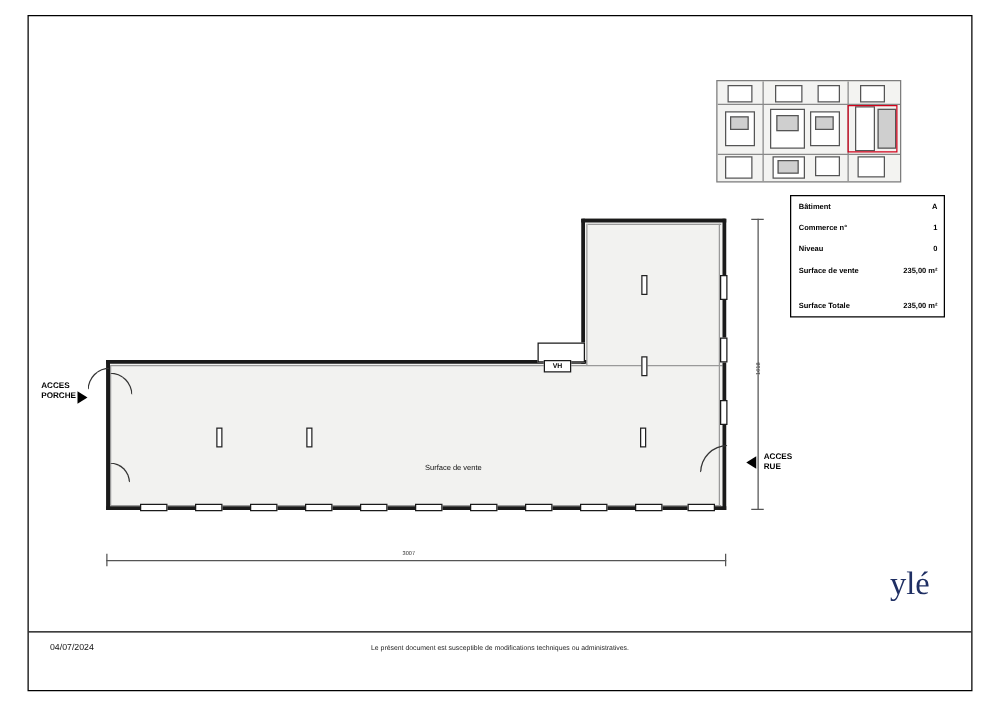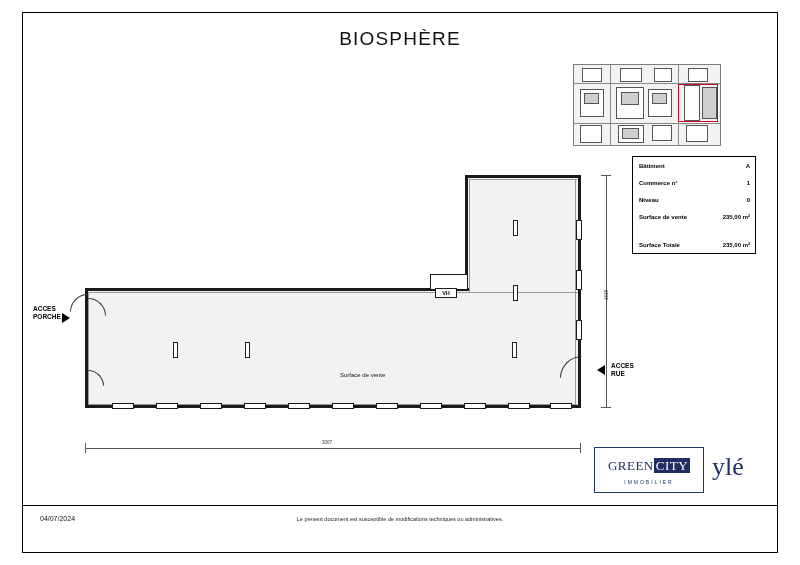--- a/index.html
+++ b/index.html
@@ -253,21 +253,20 @@
     color: #222;
   }
 </style>
 </head>
 <body>
 
 <div id="sheet">
 
   <div id="frame"></div>
 
-  <div id="title">BIOSPHÈRE</div>
 
   <div id="keymap">
     <div class="ln" style="left:0;top:18px;width:146px;height:1px;"></div>
     <div class="ln" style="left:0;top:58px;width:146px;height:1px;"></div>
     <div class="ln" style="left:36px;top:0;width:1px;height:80px;"></div>
     <div class="ln" style="left:104px;top:0;width:1px;height:80px;"></div>
 
     <div class="blk" style="left:6px;top:24px;width:22px;height:26px;"></div>
     <div class="dk" style="left:10px;top:28px;width:13px;height:9px;"></div>
     <div class="blk" style="left:42px;top:22px;width:26px;height:30px;"></div>
@@ -387,25 +386,19 @@
     <span>PORCHE</span>
   </div>
   <div class="tri tri-right" style="left:62px;top:313px;"></div>
 
   <div class="tri tri-left" style="left:597px;top:365px;"></div>
   <div class="access" style="left:611px;top:362px;">
     <span>ACCES</span><br>
     <span>RUE</span>
   </div>
 
-  <div id="logo-green">
-    <div class="g1">
-      <span>GREEN</span><span class="city">CITY</span>
-    </div>
-    <div class="g2">IMMOBILIER</div>
-  </div>
   <div id="logo-yle">ylé</div>
 
   <div id="footer-line"></div>
   <div id="footer-date">04/07/2024</div>
   <div id="footer-note">Le présent document est susceptible de modifications techniques ou administratives.</div>
 
 </div>
 
 </body></html>

